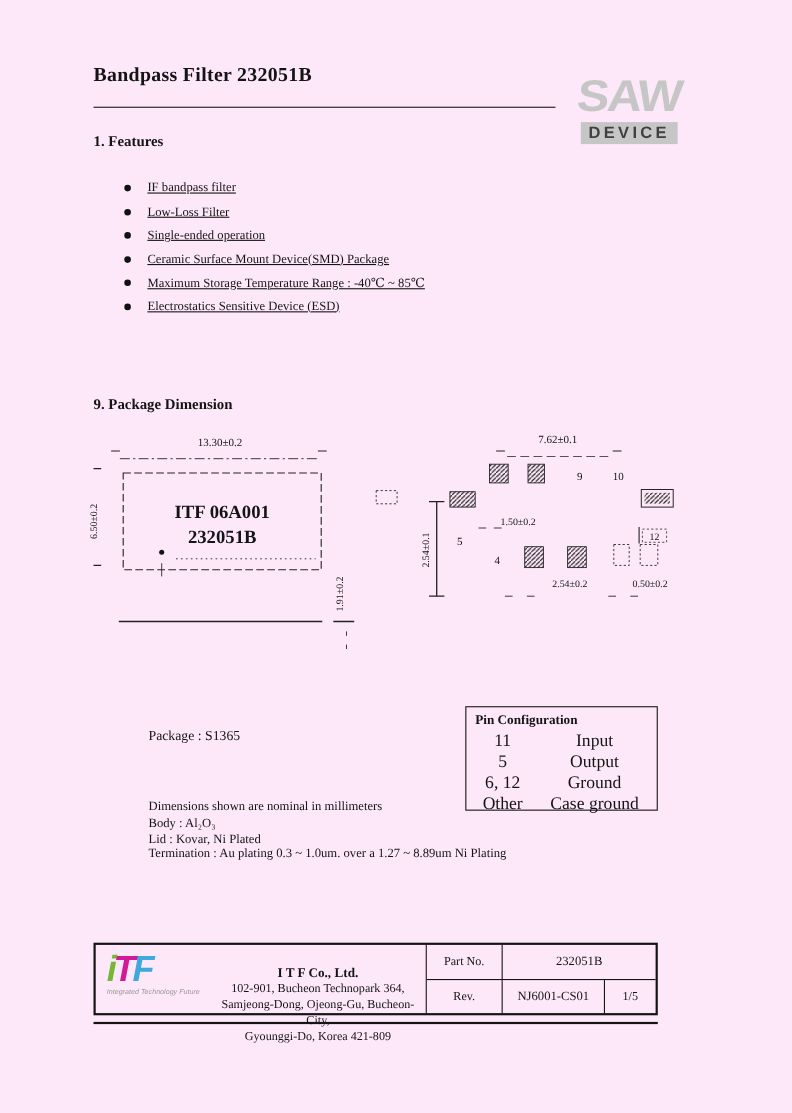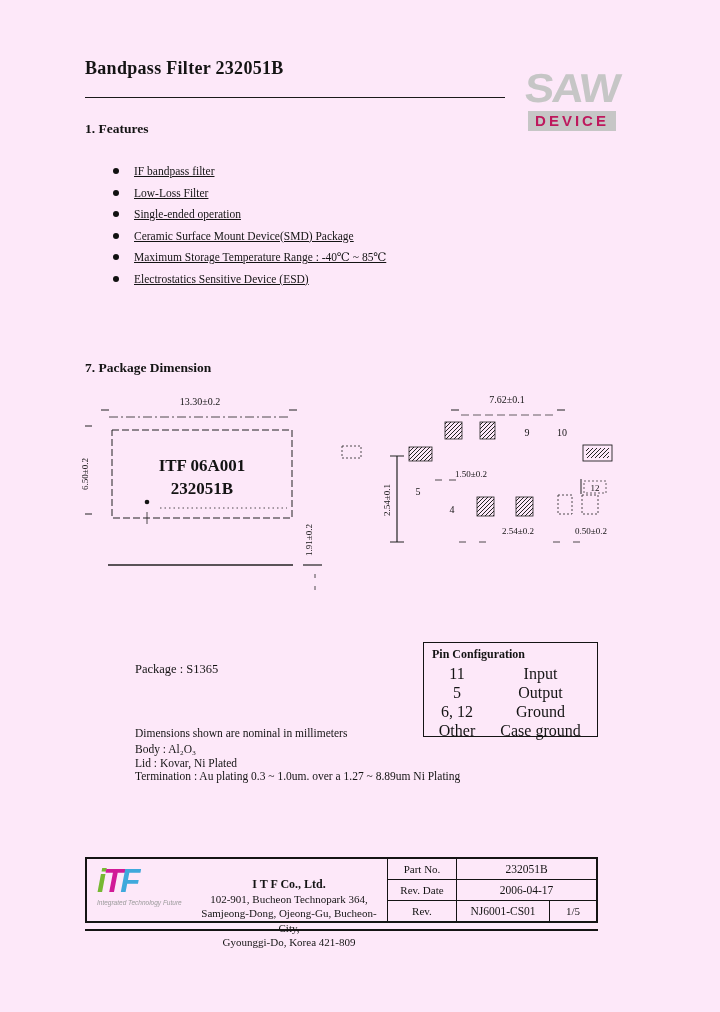--- a/index.html
+++ b/index.html
@@ -7,21 +7,21 @@
         font-family:"Liberation Serif","DejaVu Serif",serif;color:#141414;overflow:hidden;}
 
   .title{position:absolute;left:85px;top:58px;font-size:18px;font-weight:bold;letter-spacing:.3px;}
   .title-rule{position:absolute;left:85px;top:97px;width:420px;height:1px;background:#1a1a1a;}
 
   .saw-logo{position:absolute;left:524px;top:66px;width:96px;text-align:center;}
   .saw-word{font-family:"Liberation Sans","DejaVu Sans",sans-serif;font-weight:800;
             font-size:44px;line-height:44px;color:#c6c6c6;transform:skewX(-6deg) scaleY(.92);
             letter-spacing:-2px;}
   .device-bar{margin-top:1px;width:88px;margin-left:4px;height:20px;background:#c6c6c6;
-              color:#be185d;font-family:"Liberation Sans","DejaVu Sans",sans-serif;
+              color:#404040;font-family:"Liberation Sans","DejaVu Sans",sans-serif;
               font-weight:bold;font-size:15px;line-height:20px;letter-spacing:3px;}
 
   .h2{position:absolute;left:85px;font-size:13.5px;font-weight:bold;}
   .h2-features{top:121px;}
   .h2-package{top:360px;}
 
   .features{position:absolute;left:113px;top:165px;list-style:none;margin:0;padding:0;text-decoration:underline;}
   .features li{display:flex;align-items:center;gap:15px;height:12px;margin-bottom:9.5px;
                font-size:11.5px;}
   .bullet{width:6px;height:6px;border-radius:50%;background:#111;flex:0 0 auto;}
@@ -107,21 +107,21 @@
     <li>
         <span class="bullet"></span>
         <span>Maximum Storage Temperature Range : -40℃ ~ 85℃</span>
       </li>
     <li>
         <span class="bullet"></span>
         <span>Electrostatics Sensitive Device (ESD)</span>
       </li>
   </ul>
 
-  <div class="h2 h2-package">7. Package Dimension</div>
+  <div class="h2 h2-package">9. Package Dimension</div>
 
   <svg class="drawing" width="560" height="215" viewBox="0 0 560 215">
     <defs>
       <pattern id="hz" width="4" height="4" patternUnits="userSpaceOnUse">
         <path d="M0 4 L4 0" stroke="#222" stroke-width="1"></path>
       </pattern>
     </defs>
 
     <g stroke="#222" stroke-width="1" fill="none">
       <text class="dim" x="125" y="15" text-anchor="middle" stroke="none" fill="#141414">13.30±0.2</text>
@@ -219,24 +219,20 @@
         <div>Samjeong-Dong, Ojeong-Gu, Bucheon-City,</div>
         <div>Gyounggi-Do, Korea 421-809</div>
       </div>
     </div>
     <div class="f-grid">
       <div class="f-row">
         <div class="f-label">Part No.</div>
         <div class="f-val">232051B</div>
       </div>
       <div class="f-row">
-        <div class="f-label">Rev. Date</div>
-        <div class="f-val">2006-04-17</div>
-      </div>
-      <div class="f-row">
         <div class="f-label">Rev.</div>
         <div class="f-val">NJ6001-CS01</div>
         <div class="f-page">1/5</div>
       </div>
     </div>
   </div>
   <div class="bottom-rule"></div>
 
 </div>
 

